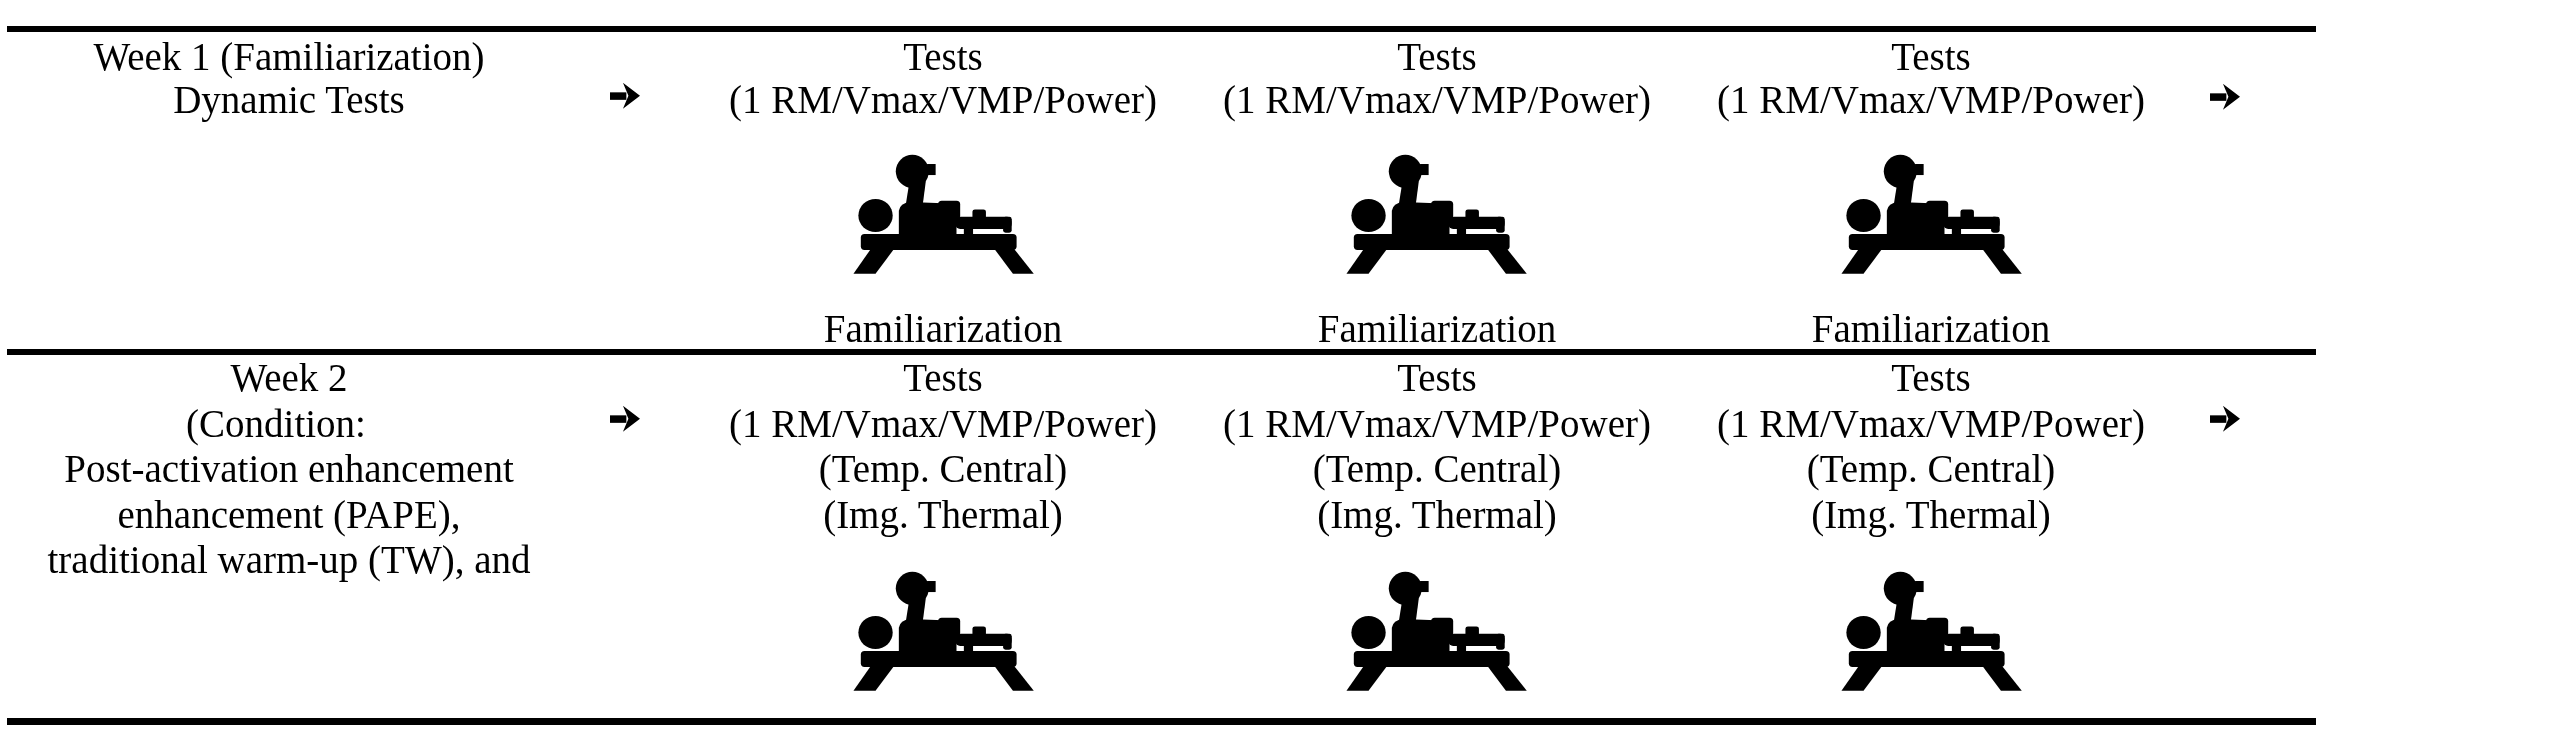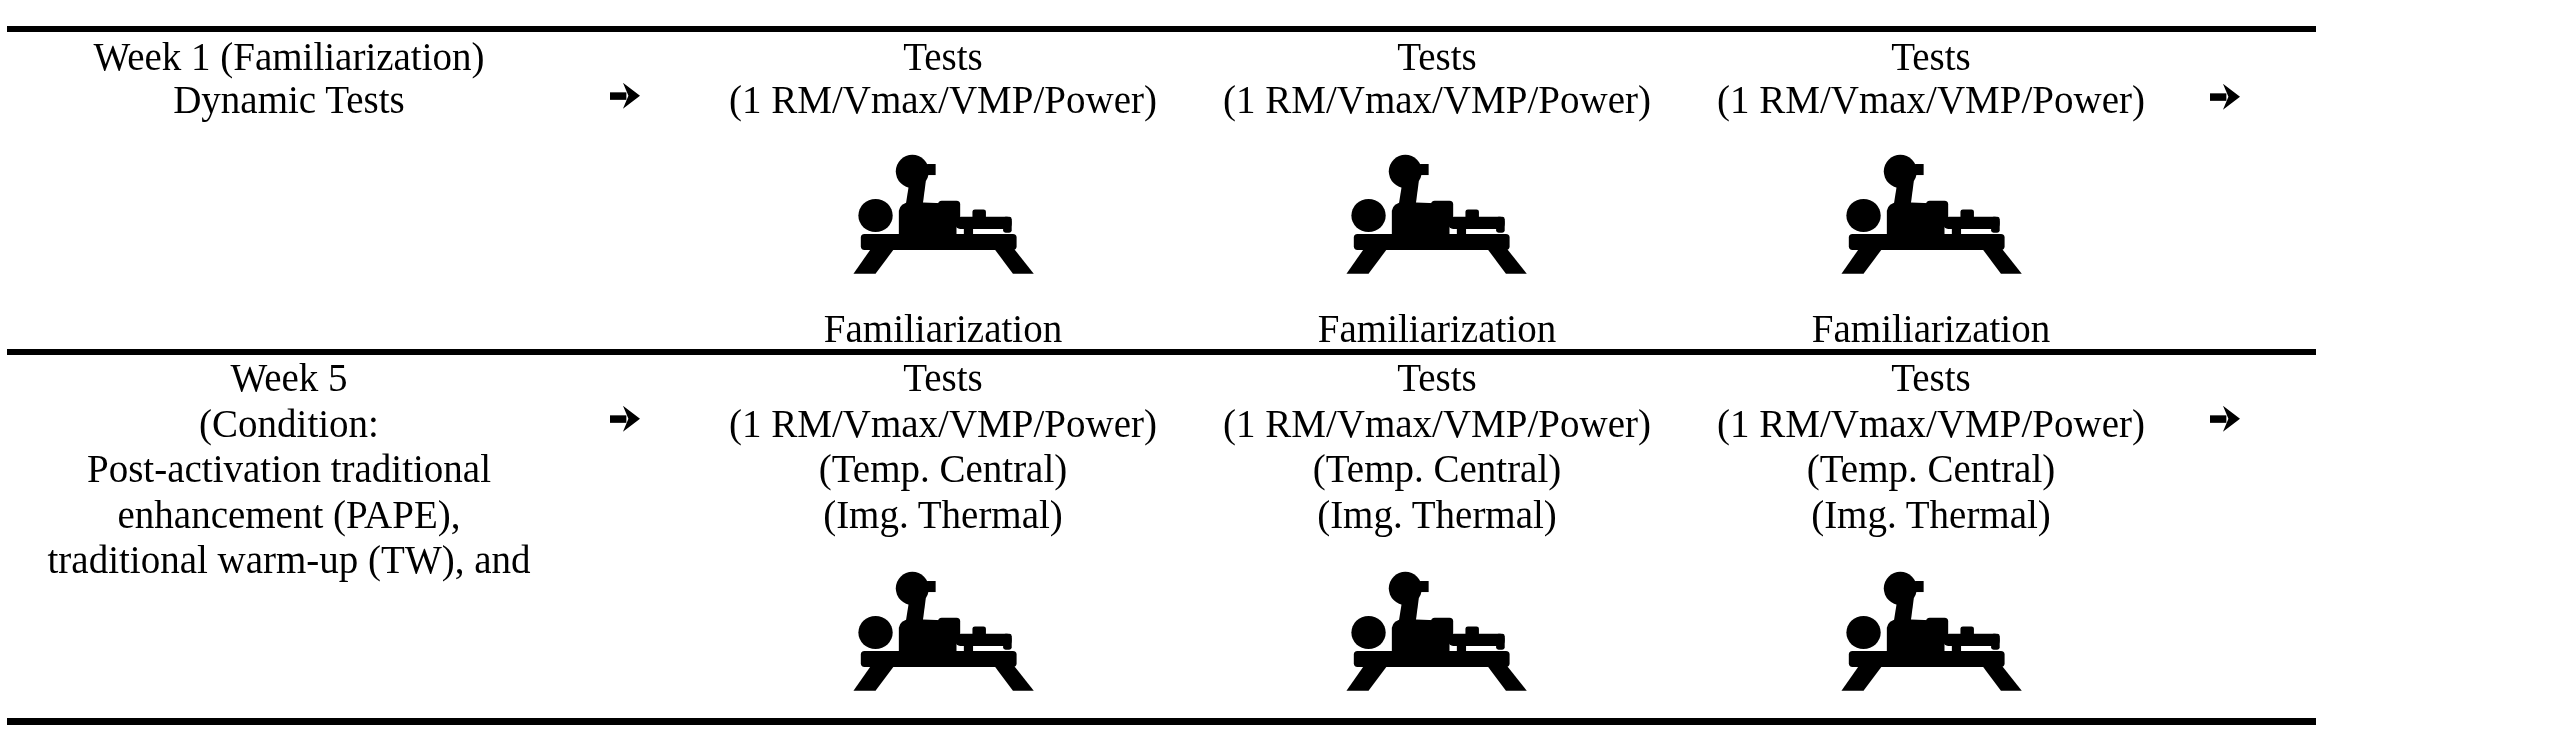--- a/index.html
+++ b/index.html
@@ -106,23 +106,23 @@
   <div class="txt" style="left:1931px;top:328px">Familiarization</div>
 
   <div class="iconwrap" style="left:2210px;top:83px">
     <svg width="30" height="27.5" fill="#000" viewBox="0 0 44 40">
         <use href="#arrow"></use>
       </svg>
   </div>
 
   <div class="txt" style="left:2428px;top:55px">Rest</div>
 
-  <div class="txt" style="left:289px;top:377px">Week 5</div>
-  <div class="txt" style="left:289px;top:423px">(Condition:</div>
-  <div class="txt" style="left:289px;top:468px">Post-activation traditional</div>
+  <div class="txt" style="left:289px;top:377px">Week 2</div>
+  <div class="txt" style="left:276px;top:423px">(Condition:</div>
+  <div class="txt" style="left:289px;top:468px">Post-activation enhancement</div>
   <div class="txt" style="left:289px;top:559px">traditional warm-up (TW), and</div>
   <div class="txt" style="left:289px;top:514px">enhancement (PAPE),</div>
 
   <div class="iconwrap" style="left:610px;top:405px">
     <svg width="30" height="27.5" fill="#000" viewBox="0 0 44 40">
         <use href="#arrow"></use>
       </svg>
   </div>
 
   <div class="txt" style="left:943px;top:377px">Tests</div>

